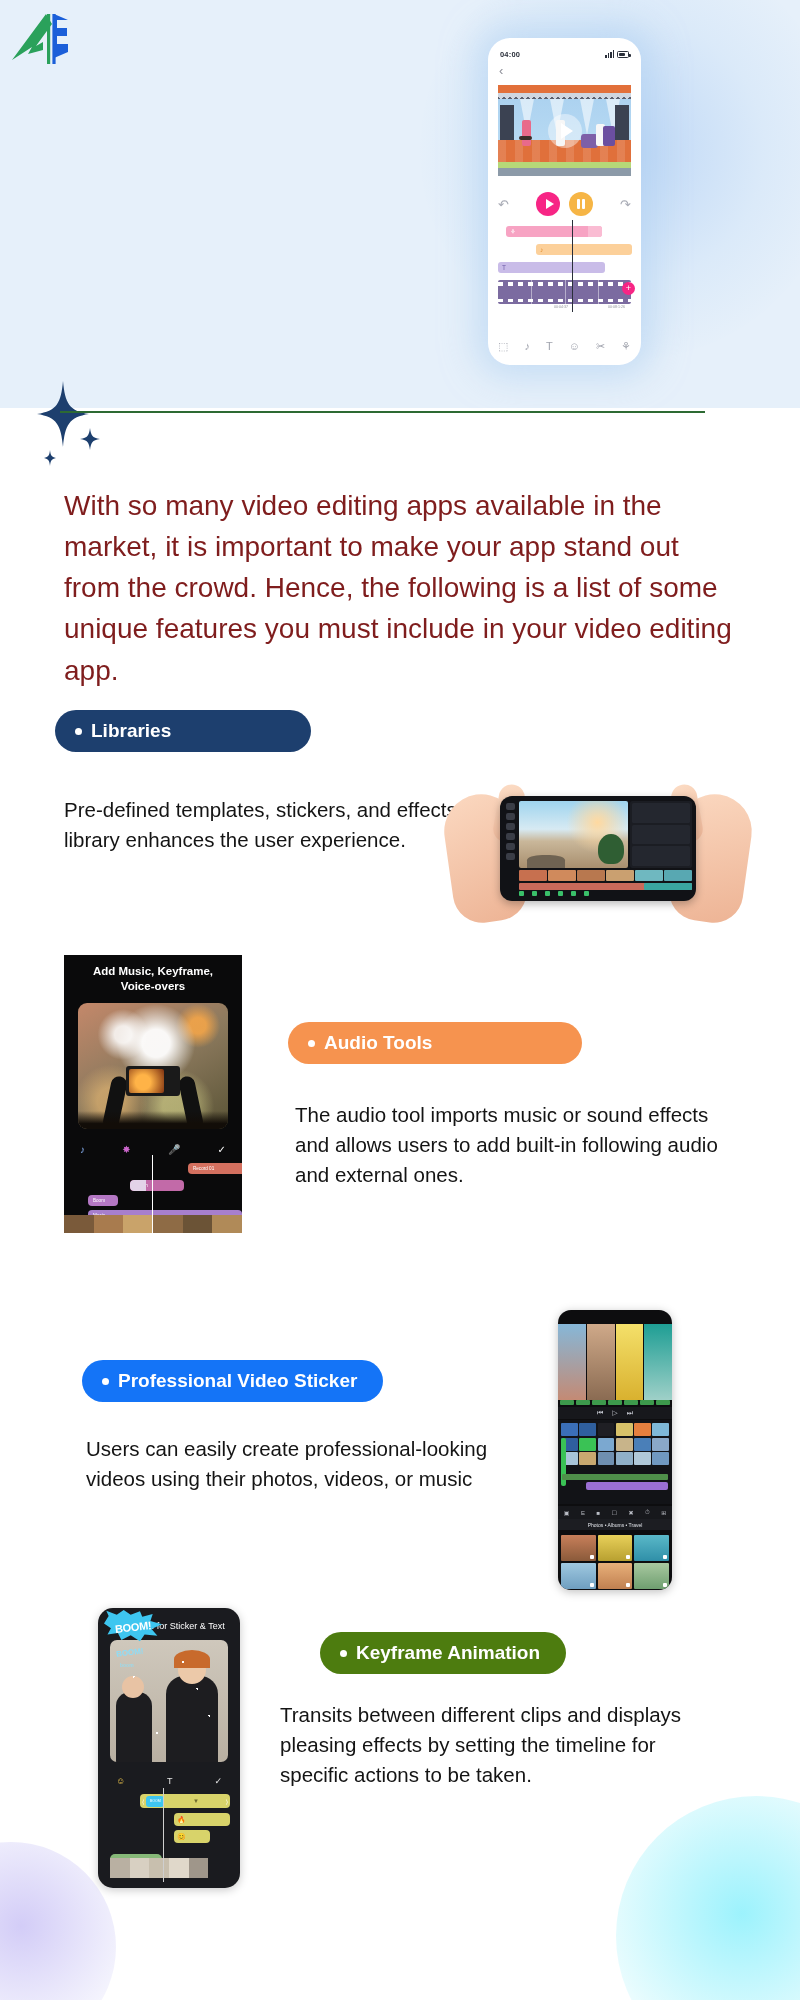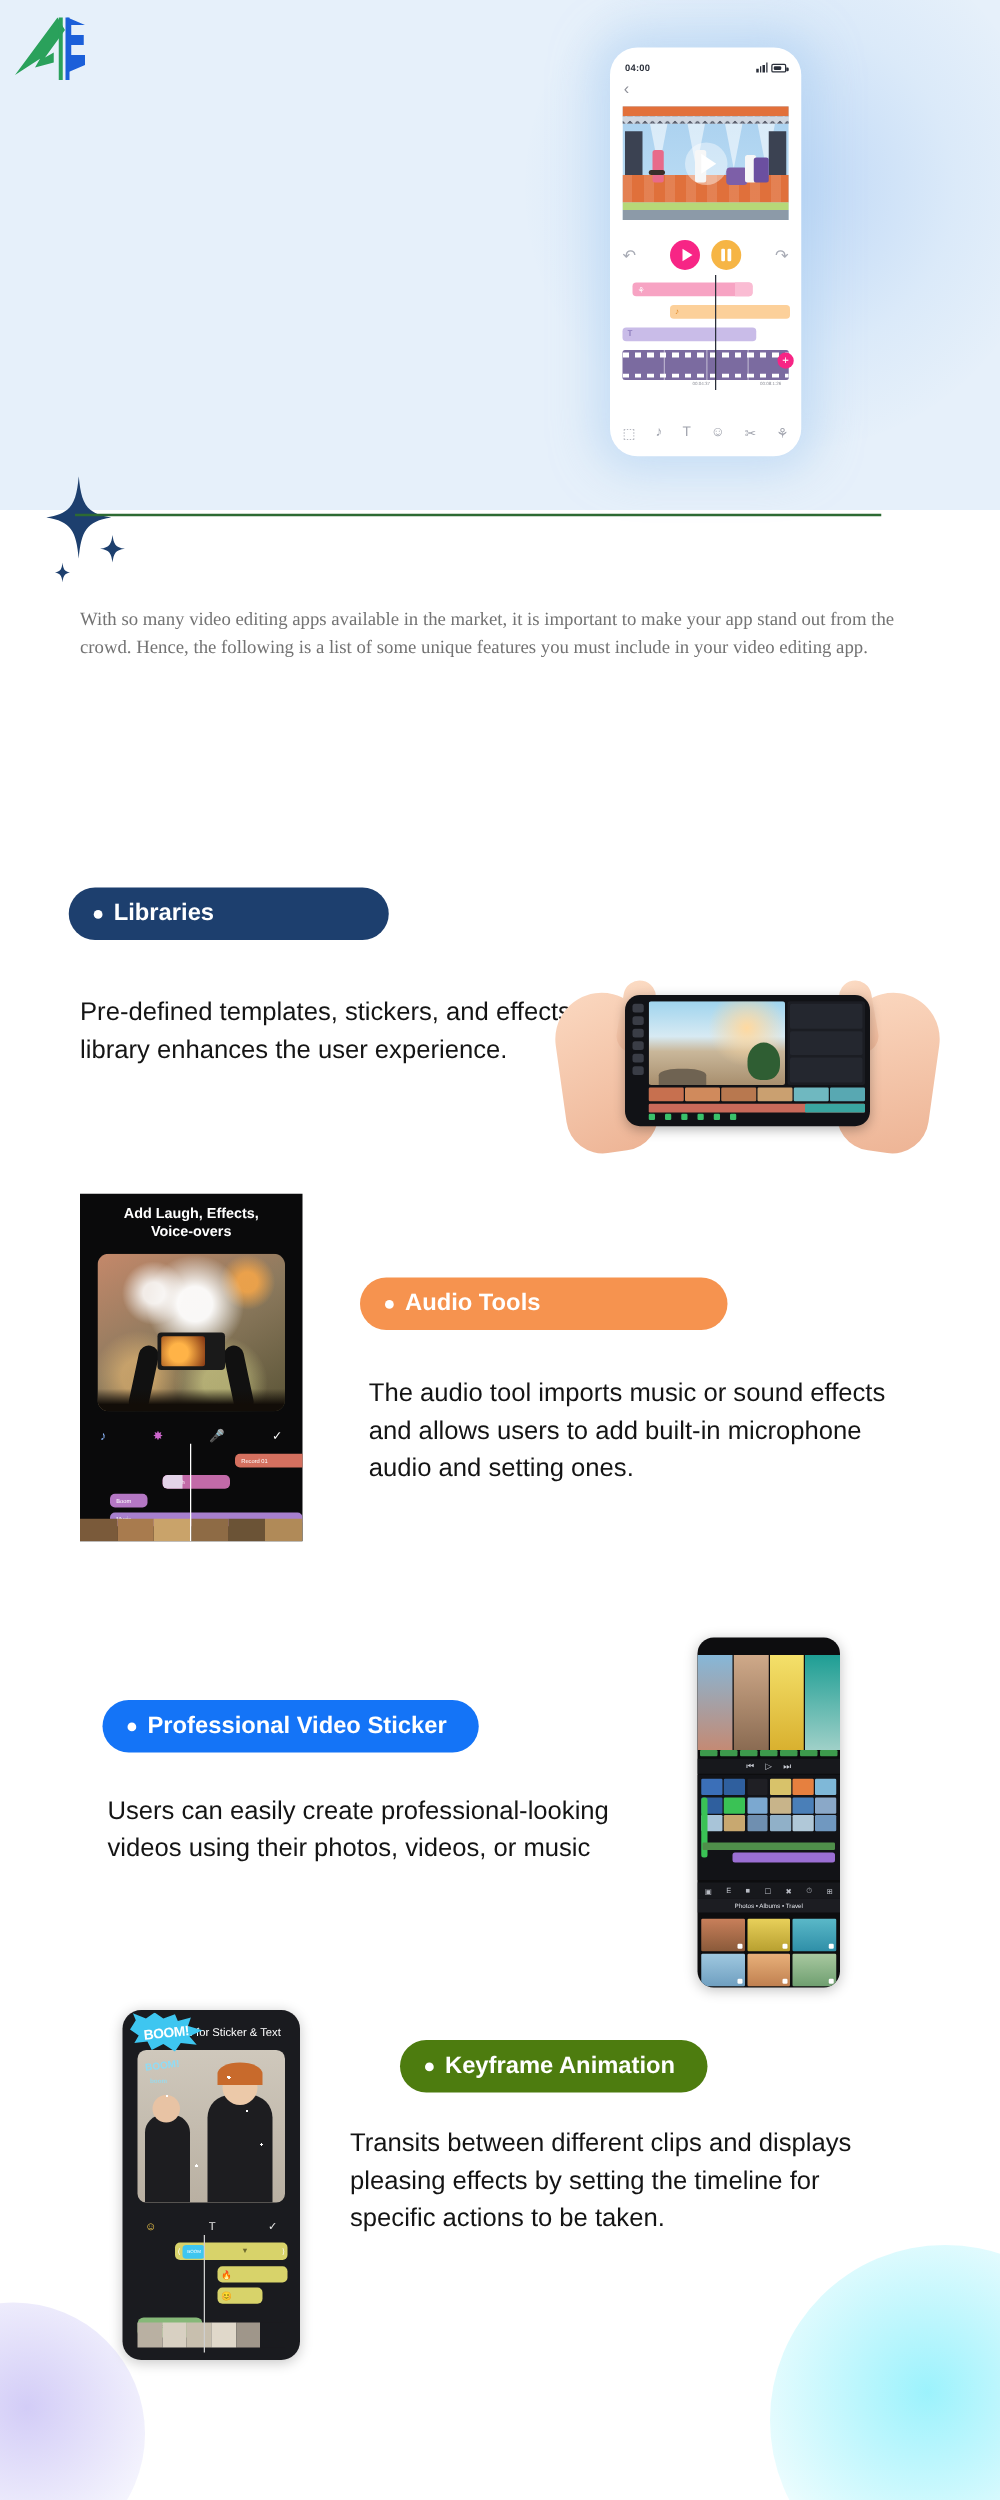--- a/index.html
+++ b/index.html
@@ -125,21 +125,21 @@
   .add-badge { position:absolute; right:-4px; top:56px; width:13px; height:13px; border-radius:50%; background:#f72585; color:#fff; font-size:9px; line-height:13px; text-align:center; }
   .playhead { position:absolute; left:74px; top:-6px; width:1px; height:92px; background:#2a2f3a; }
   .tc { position:absolute; font-size:3.6px; color:#8e9099; top:79px; }
   .tc.l { left:56px; } .tc.r { right:6px; }
 
   .ph-toolbar { position:absolute; left:10px; right:10px; bottom:10px; height:18px; display:flex; align-items:center; justify-content:space-between; color:#a0a3ad; font-size:11px; }
 
   
   .intro {
     position:absolute; left:64px; top:485px; width:672px;
-    font-size:15px; line-height:1.47; color:#737373;font-family:Liberation Serif, serif;
+    font-size:28px; line-height:1.47; color:#7f1d1d;
   }
 
   
   .badge {
     position:absolute; display:inline-flex; align-items:center; gap:9px;
     height:42px; padding:0 26px 0 20px; border-radius:21px;
     color:#ffffff; font-size:19px; font-weight:700; white-space:nowrap;
   }
   .badge .dot { width:7px; height:7px; border-radius:50%; background:#fff; flex:0 0 auto; }
   .badge.libraries { left:55px; top:710px; background:#1d3f6e; padding-right:140px; }
@@ -484,21 +484,21 @@
             <i></i>
             <i></i>
           </div>
       </div>
     </div>
   </div>
 </div>
 
 <div class="audio-phone">
   <div class="ap-title">
-    <span class="light">Add </span><b>Laugh, Effects,</b><br>
+    <span class="light">Add </span><b>Music, Keyframe,</b><br>
     <b>Voice-overs</b>
   </div>
   <div class="ap-photo">
     <div class="silhouette">
         <div class="arm-l"></div>
         <div class="arm-r"></div>
         <div class="dev"></div>
       </div>
     <div class="crowd"></div>
   </div>
@@ -522,21 +522,21 @@
       <i style="background:#6b5336"></i>
       <i style="background:#b08a58"></i>
   </div>
   <div class="ap-ph"></div>
 </div>
 
 <div class="badge audio">
   <span class="dot"></span>
   <span>Audio Tools</span>
 </div>
-<div class="sec-text audio">The audio tool imports music or sound effects and allows users to add built-in microphone audio and setting ones.</div>
+<div class="sec-text audio">The audio tool imports music or sound effects and allows users to add built-in following audio and external ones.</div>
 
 <div class="badge pro">
   <span class="dot"></span>
   <span>Professional Video Sticker</span>
 </div>
 <div class="sec-text pro">Users can easily create professional-looking videos using their photos, videos, or music</div>
 
 <div class="pro-phone">
   <div class="pp-hero">
     <div class="c c1"></div>

